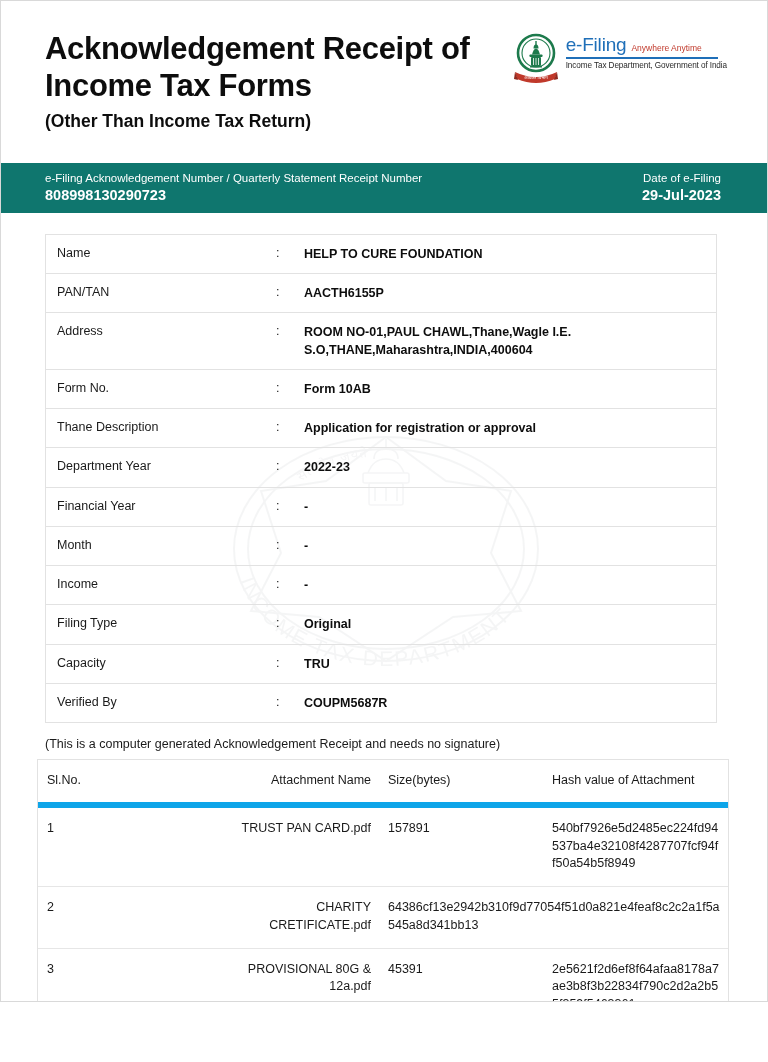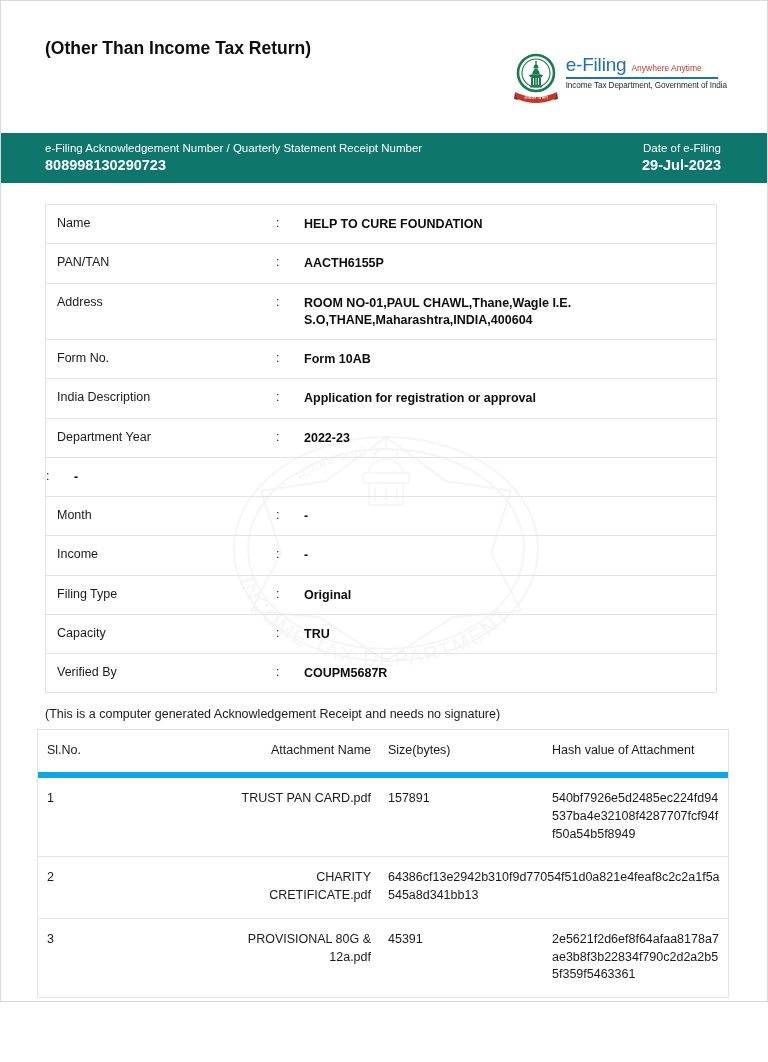--- a/index.html
+++ b/index.html
@@ -69,21 +69,21 @@
   .title-sub {
     font-size: 17.5px;
     font-weight: bold;
     line-height: 1.3;
     color: #0d0d0d;
     margin: 6px 0 0 0;
   }
 
   
   .logo {
-    margin-top: 20px;
+    margin-top: 0;
     display: flex;
     align-items: flex-start;
     gap: 7px;
     justify-content: flex-end;
   }
   .emblem-wrap {
     position: relative;
     width: 46px;
     height: 52px;
     flex: none;
@@ -256,20 +256,24 @@
         <rect x="178" y="62" width="34" height="22" rx="2"></rect>
         <line x1="184" y1="66" x2="184" y2="80"></line>
         <line x1="195" y1="66" x2="195" y2="80"></line>
         <line x1="206" y1="66" x2="206" y2="80"></line>
       </g>
     </svg>
   </div>
 
   <div class="header">
     <div class="title-block">
+      <h1 class="title-main">
+        <span>Acknowledgement Receipt of</span><br>
+        <span>Income Tax Forms</span>
+      </h1>
       <div class="title-sub">(Other Than Income Tax Return)</div>
     </div>
 
     <div class="logo">
       <div class="emblem-wrap">
         <svg viewBox="0 0 46 52" width="46" height="52" aria-hidden="true">
           <circle cx="23" cy="22" r="18" fill="none" stroke="#1d7a4c" stroke-width="2.6"></circle>
           <circle cx="23" cy="22" r="14" fill="none" stroke="#1d7a4c" stroke-width="1.1"></circle>
           <g fill="#1d7a4c">
             <rect x="18" y="26" width="10" height="9" rx="1"></rect>
@@ -333,32 +337,33 @@
 S.O,THANE,Maharashtra,INDIA,400604</div>
     </div>
 
     <div class="drow">
       <div class="dlabel">Form No.</div>
       <div class="dcolon">:</div>
       <div class="dvalue">Form 10AB</div>
     </div>
 
     <div class="drow">
-      <div class="dlabel">India Description</div>
+      <div class="dlabel">Thane Description</div>
       <div class="dcolon">:</div>
       <div class="dvalue">Application for registration or approval</div>
     </div>
 
     <div class="drow">
       <div class="dlabel">Department Year</div>
       <div class="dcolon">:</div>
       <div class="dvalue">2022-23</div>
     </div>
 
     <div class="drow">
+      <div class="dlabel">Financial Year</div>
       <div class="dcolon">:</div>
       <div class="dvalue">-</div>
     </div>
 
     <div class="drow">
       <div class="dlabel">Month</div>
       <div class="dcolon">:</div>
       <div class="dvalue">-</div>
     </div>
 

